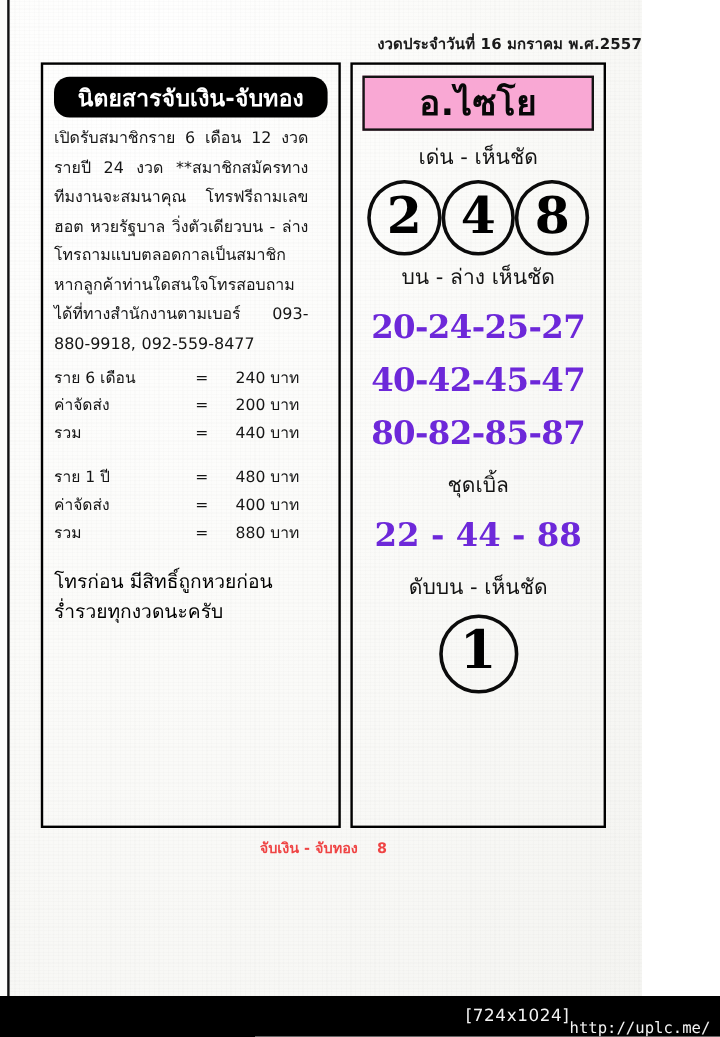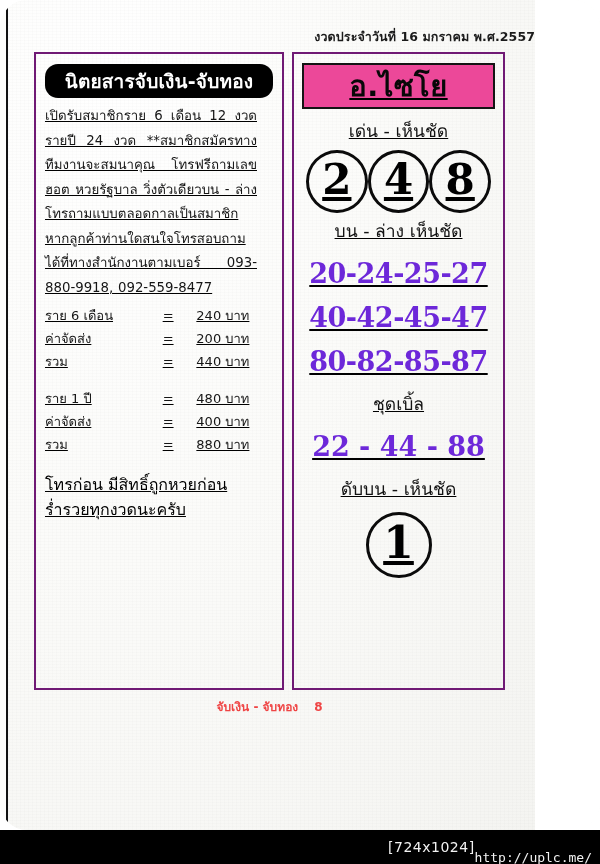--- a/index.html
+++ b/index.html
@@ -17,21 +17,20 @@
   }
 
   
   #scan {
     position: absolute;
     left: 0; top: 0;
     width: 600px;
     height: 830px;
     background: #fdfdfb;
     overflow: hidden;
-    border-radius: 27px;
   }
 
   
   #paper {
     position: absolute;
     left: 6px;
     top: 0px;
     width: 529px;
     height: 830px;
     background:
@@ -65,24 +64,23 @@
     font-size: 12.5px;
     font-weight: bold;
     color: #1a1a1a;
     letter-spacing: .1px;
     white-space: nowrap;
   }
 
   
   .col {
     position: absolute;
-    border: 2px solid #701a75;
+    border: 2px solid #000000;
     background: transparent;
     box-sizing: border-box;
-    text-decoration: underline;
   }
   #left-col {
     left: 34px;
     top: 52px;
     width: 250px;
     height: 638px;
     padding: 8px 9px;
   }
   #right-col {
     left: 292px;
@@ -141,21 +139,21 @@
   .gap { height: 10px; }
 
   
   #title-box {
     border: 2px solid #141414;
     height: 42px;
     margin: 3px 2px 8px 2px;
     display: flex;
     align-items: center;
     justify-content: center;
-    background: #ec4899;
+    background: #f9a8d4;
   }
   #title-box span {
     font-size: 29px;
     font-weight: bold;
     color: #080808;
     letter-spacing: .5px;
     white-space: nowrap;
   }
 
   .sub-label {

